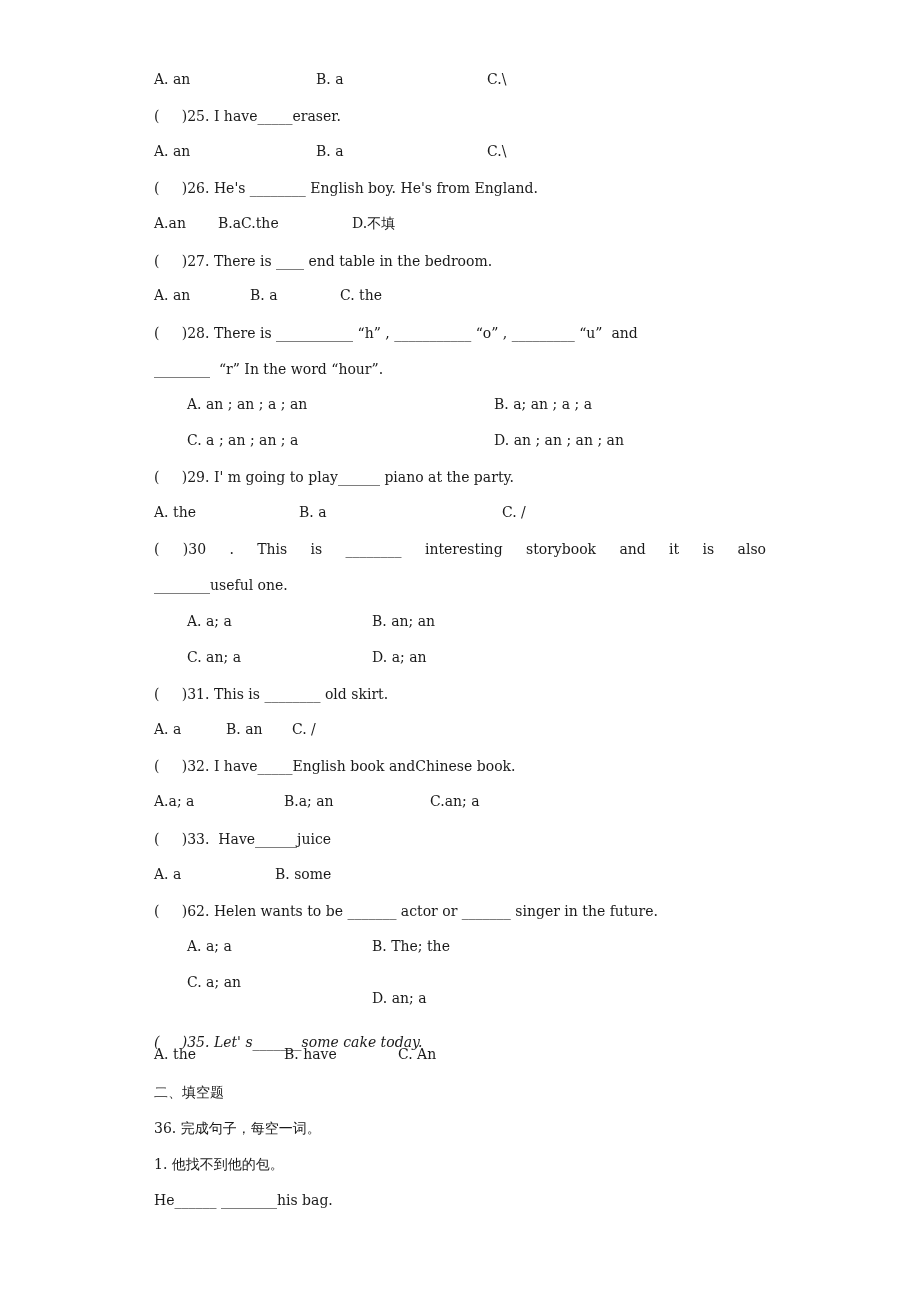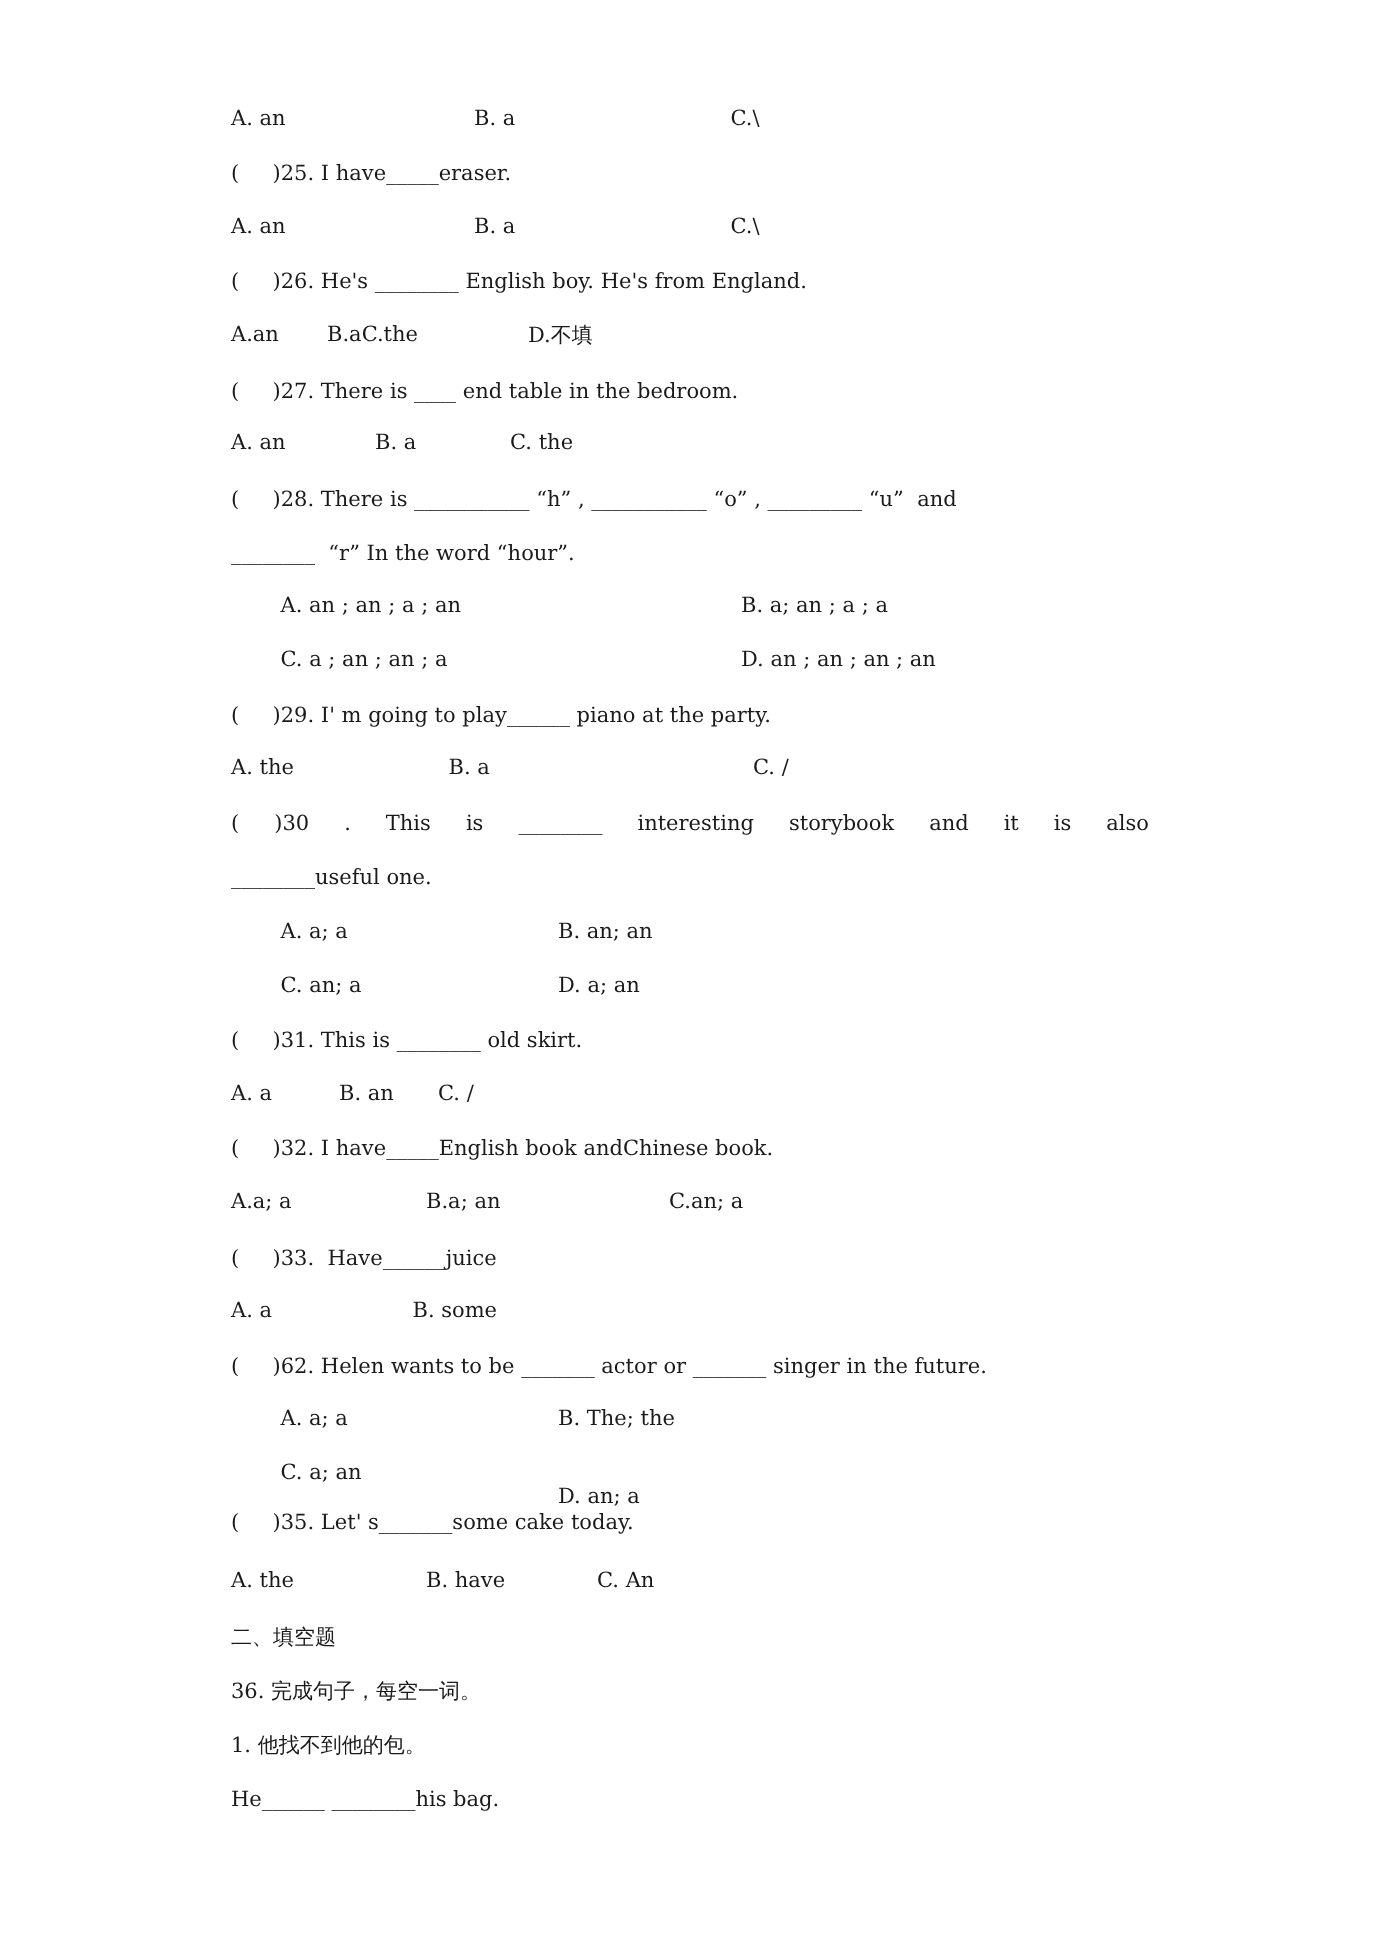--- a/index.html
+++ b/index.html
@@ -43,30 +43,30 @@
     <span class="col" style="top: 613px; left: 372px;">B. an; an</span>
     <span class="col" style="top: 649px; left: 187px;">C. an; a</span>
     <span class="col" style="top: 649px; left: 372px;">D. a; an</span>
     <div class="line" style="top: 685px;">(     )31. This is ________ old skirt.</div>
     <span class="col" style="top: 721px; left: 154px;">A. a</span>
     <span class="col" style="top: 721px; left: 226px;">B. an</span>
     <span class="col" style="top: 721px; left: 292px;">C. /</span>
     <div class="line" style="top: 757px;">(     )32. I have_____English book andChinese book.</div>
     <span class="col" style="top: 793px; left: 154px;">A.a; a</span>
     <span class="col" style="top: 793px; left: 284px;">B.a; an</span>
-    <span class="col" style="top: 793px; left: 446px;">C.an; a</span>
+    <span class="col" style="top: 793px; left: 430px;">C.an; a</span>
     <div class="line" style="top: 830px;">(     )33.  Have______juice</div>
     <span class="col" style="top: 866px; left: 154px;">A. a</span>
     <span class="col" style="top: 866px; left: 275px; text-align: right;">B. some</span>
     <div class="line" style="top: 902px;">(     )62. Helen wants to be _______ actor or _______ singer in the future.</div>
     <span class="col" style="top: 938px; left: 187px;">A. a; a</span>
     <span class="col" style="top: 938px; left: 372px;">B. The; the</span>
     <span class="col" style="top: 974px; left: 187px;">C. a; an</span>
     <span class="col" style="top: 974px; left: 372px; margin-top: 16px;">D. an; a</span>
-    <div class="line" style="top: 1006px;">(     )35. Let' s_______some cake today.</div>
+    <div class="line" style="top: 1033px; font-style: italic;">(     )35. Let' s_______some cake today.</div>
     <span class="col" style="top: 1046px; left: 154px;">A. the</span>
     <span class="col" style="top: 1046px; left: 284px;">B. have</span>
     <span class="col" style="top: 1046px; left: 398px;">C. An</span>
     <div class="line" style="top: 1083px;">二、填空题</div>
     <div class="line" style="top: 1119px;">36. 完成句子，每空一词。</div>
     <div class="line" style="top: 1155px;">1. 他找不到他的包。</div>
     <div class="line" style="top: 1191px;">He______ ________his bag.</div>
   </div>
 
 </body></html>

